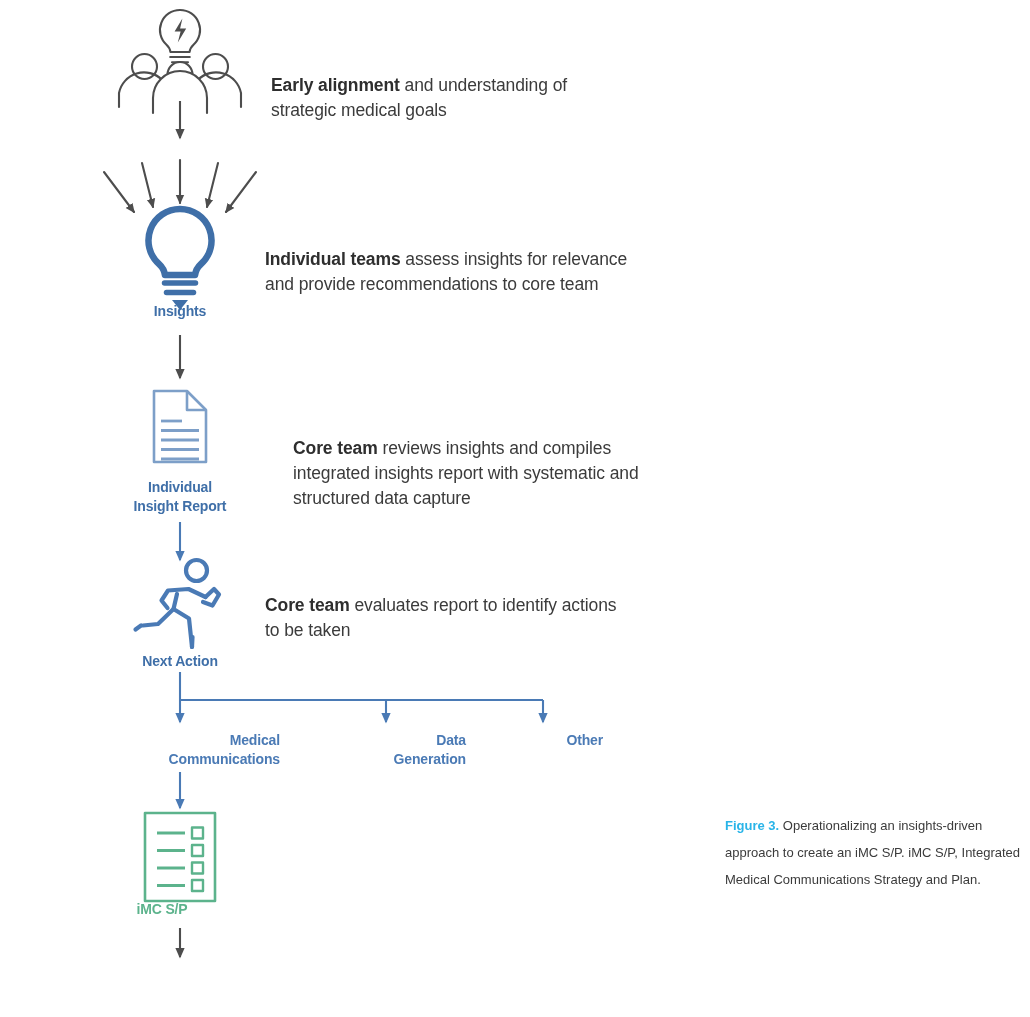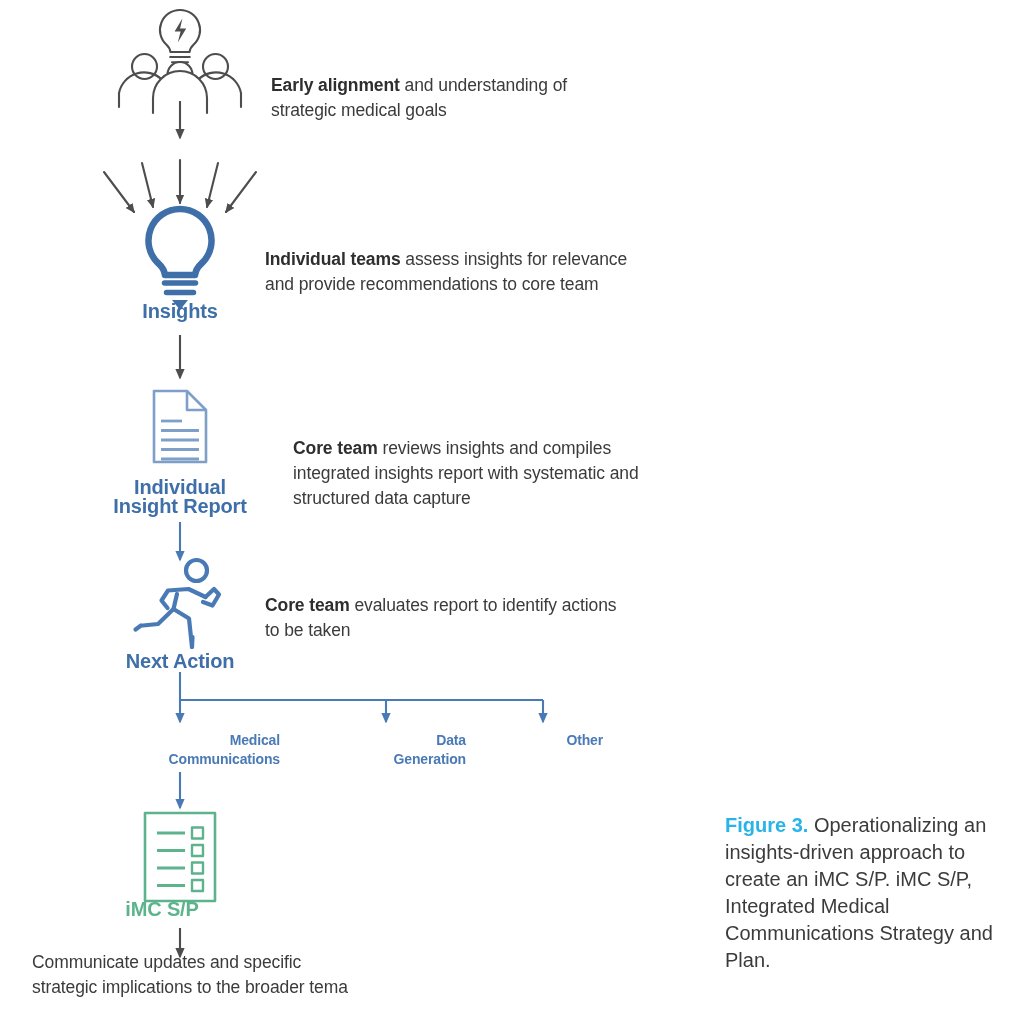--- a/index.html
+++ b/index.html
@@ -44,21 +44,21 @@
     white-space: pre-line;
   }
   .step-text .lead {
     font-weight: bold;
     color: #2e2e2e;
   }
 
   .node-label {
     position: absolute;
     font-family: "Liberation Sans", sans-serif;
-    font-size: 20px;
+    font-size: 14px;
     font-weight: bold;
     line-height: 19px;
     text-align: center;
     letter-spacing: -0.15px;
     white-space: pre-line;
   }
   .node-label.blue  { color: #3f6fa8; }
   .node-label.green { color: #5cb38c; }
 
   .branch-label {
@@ -83,21 +83,21 @@
     white-space: pre-line;
   }
 
   
   .figure-caption {
     position: absolute;
     left: 725px;
     top: 812px;
     width: 300px;
     font-family: "Liberation Sans", sans-serif;
-    font-size: 20px;
+    font-size: 13px;
     line-height: 27px;
     color: #3b3b3b;
   }
   .figure-caption .fig-num {
     font-weight: bold;
     color: #29b4e8;
   }
 </style>
 </head>
 <body>
@@ -248,20 +248,18 @@
   <div class="node-label blue" style="left:100px; top:652px; width:160px;">Next Action</div>
 
   <div class="branch-label" style="left:80px; top:731px; width:200px;">Medical
 Communications</div>
   <div class="branch-label" style="left:306px; top:731px; width:160px;">Data
 Generation</div>
   <div class="branch-label" style="left:483px; top:731px; width:120px;">Other</div>
 
   <div class="node-label green" style="left:92px; top:900px; width:140px;">iMC S/P</div>
 
-  <div class="closing-text" style="left:32px; top:950px; width:470px;">Communicate updates and specific
-strategic implications to the broader tema</div>
 
   <div class="figure-caption">
     <span class="fig-num">Figure 3.</span><span> Operationalizing an insights-driven approach to create an iMC S/P. iMC S/P, Integrated Medical Communications Strategy and Plan.</span>
   </div>
 
 </div>
 
 </body></html>

